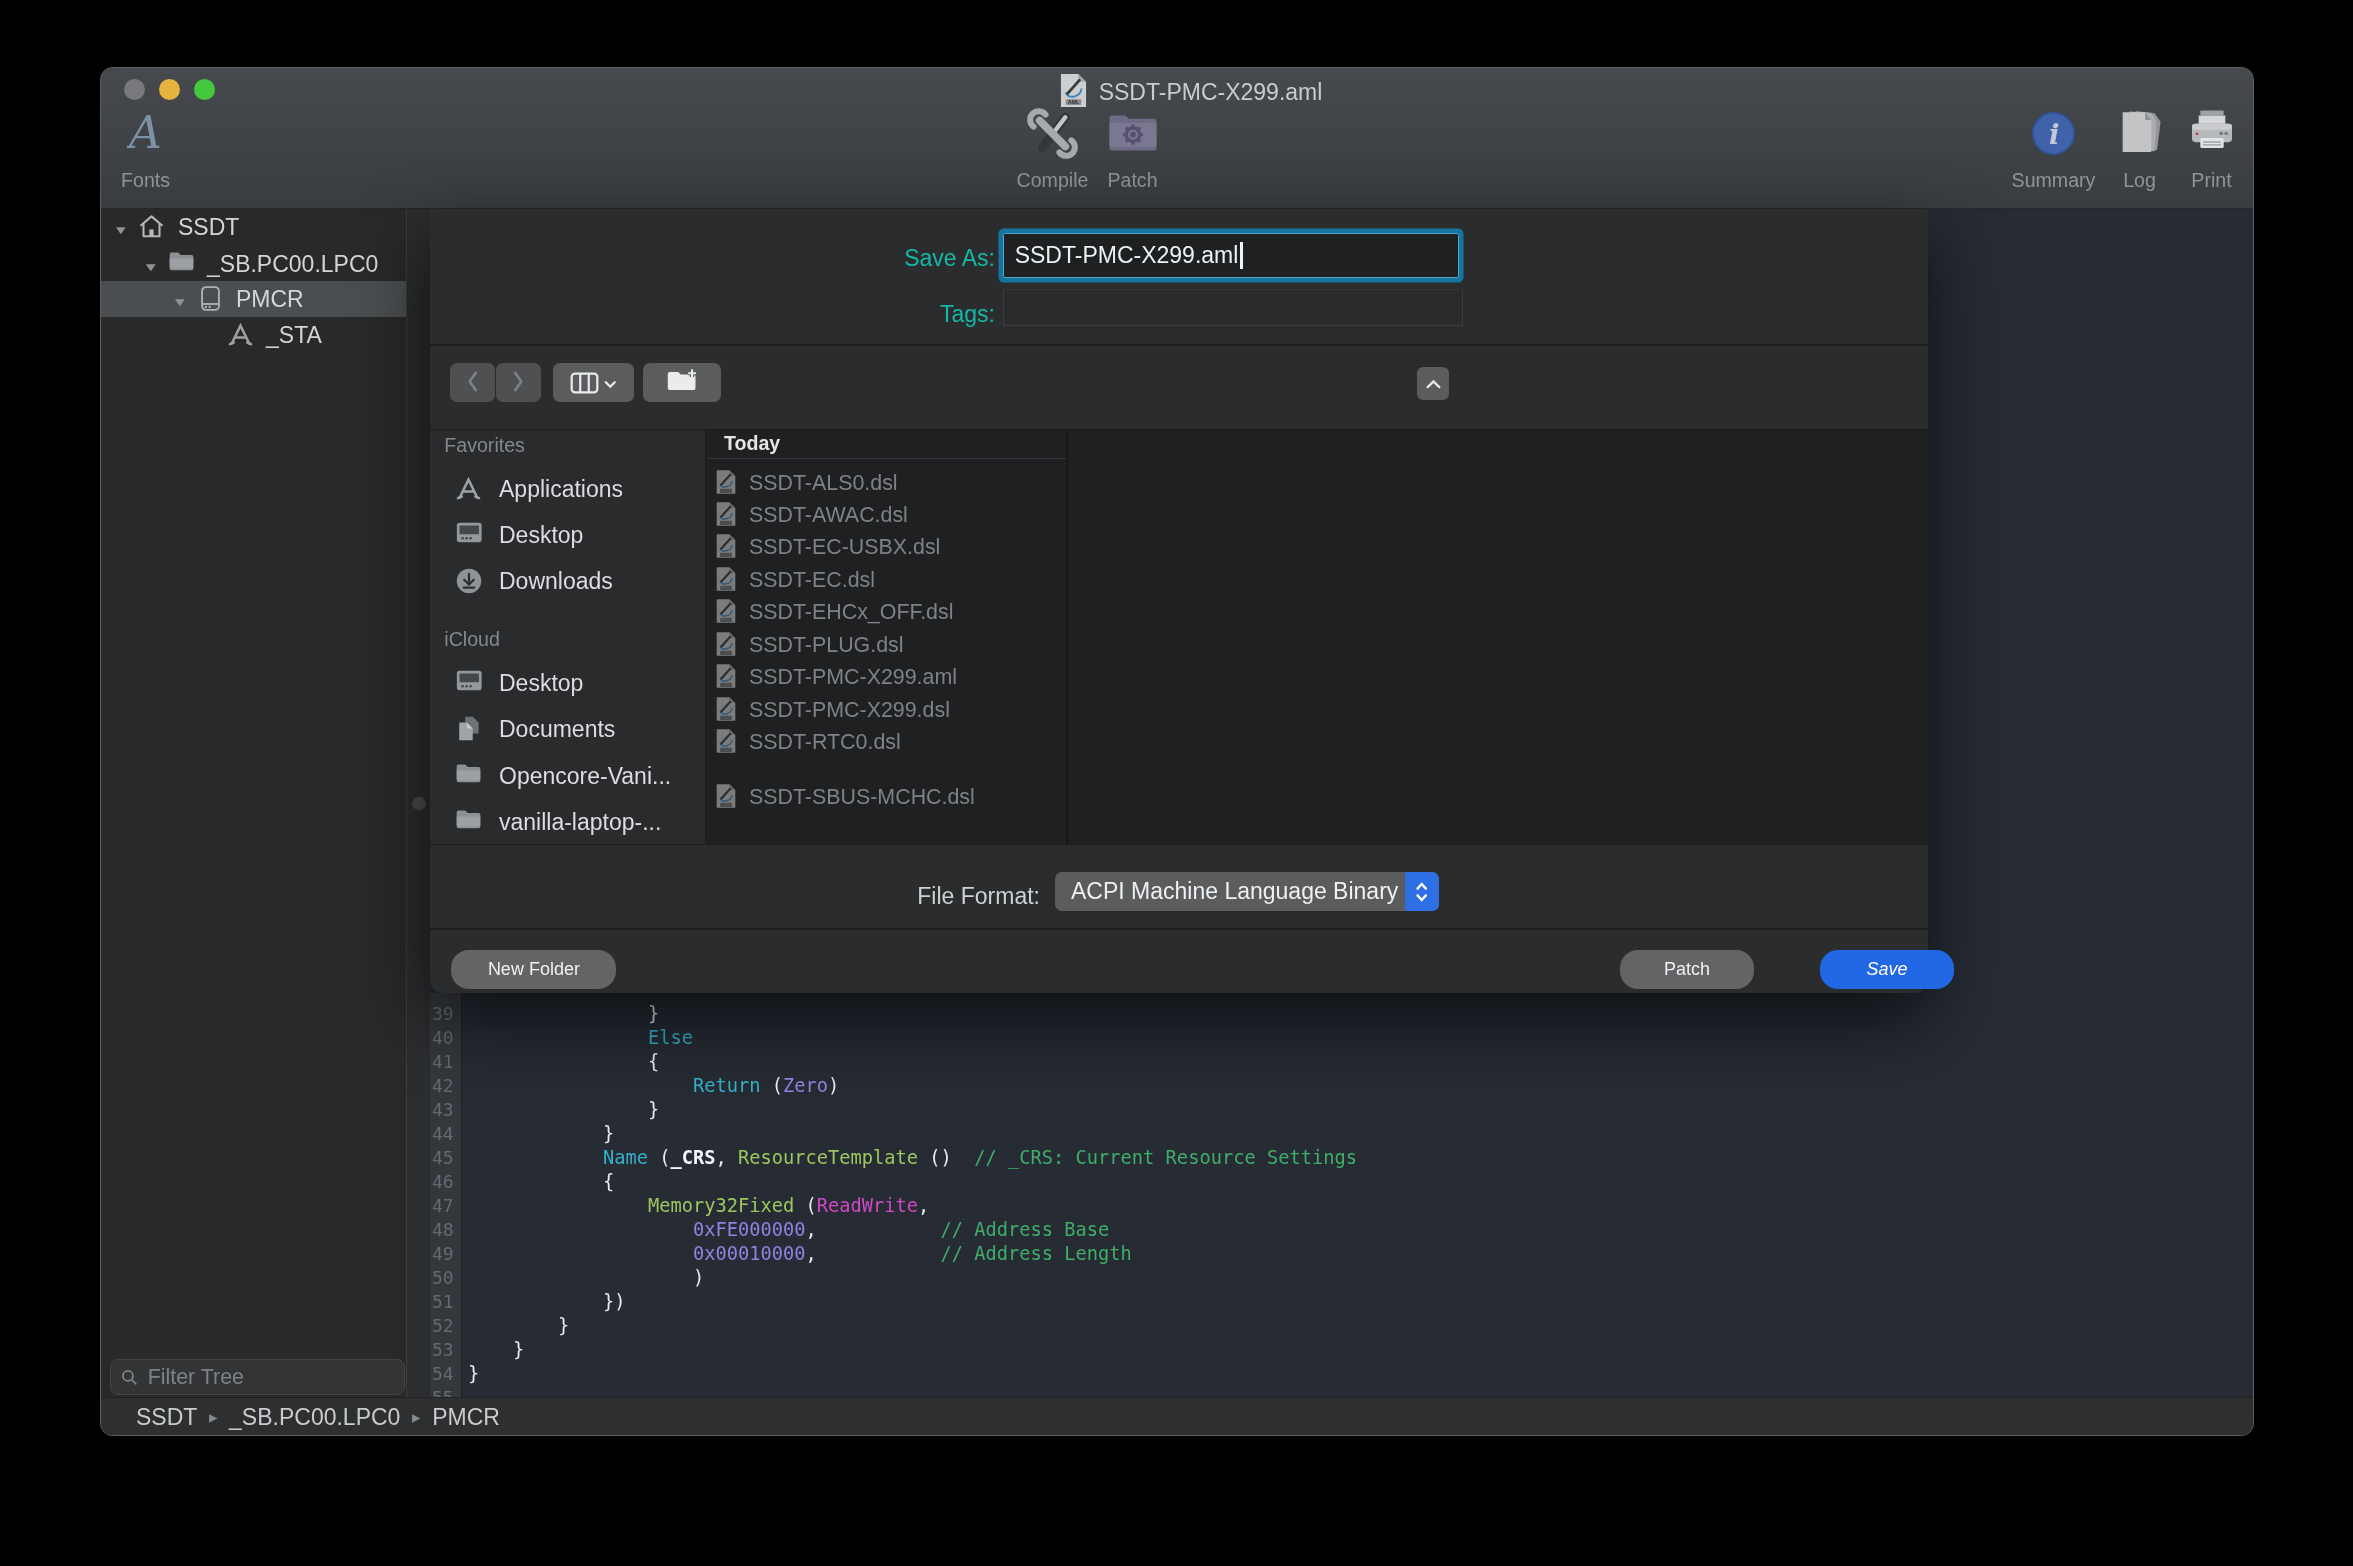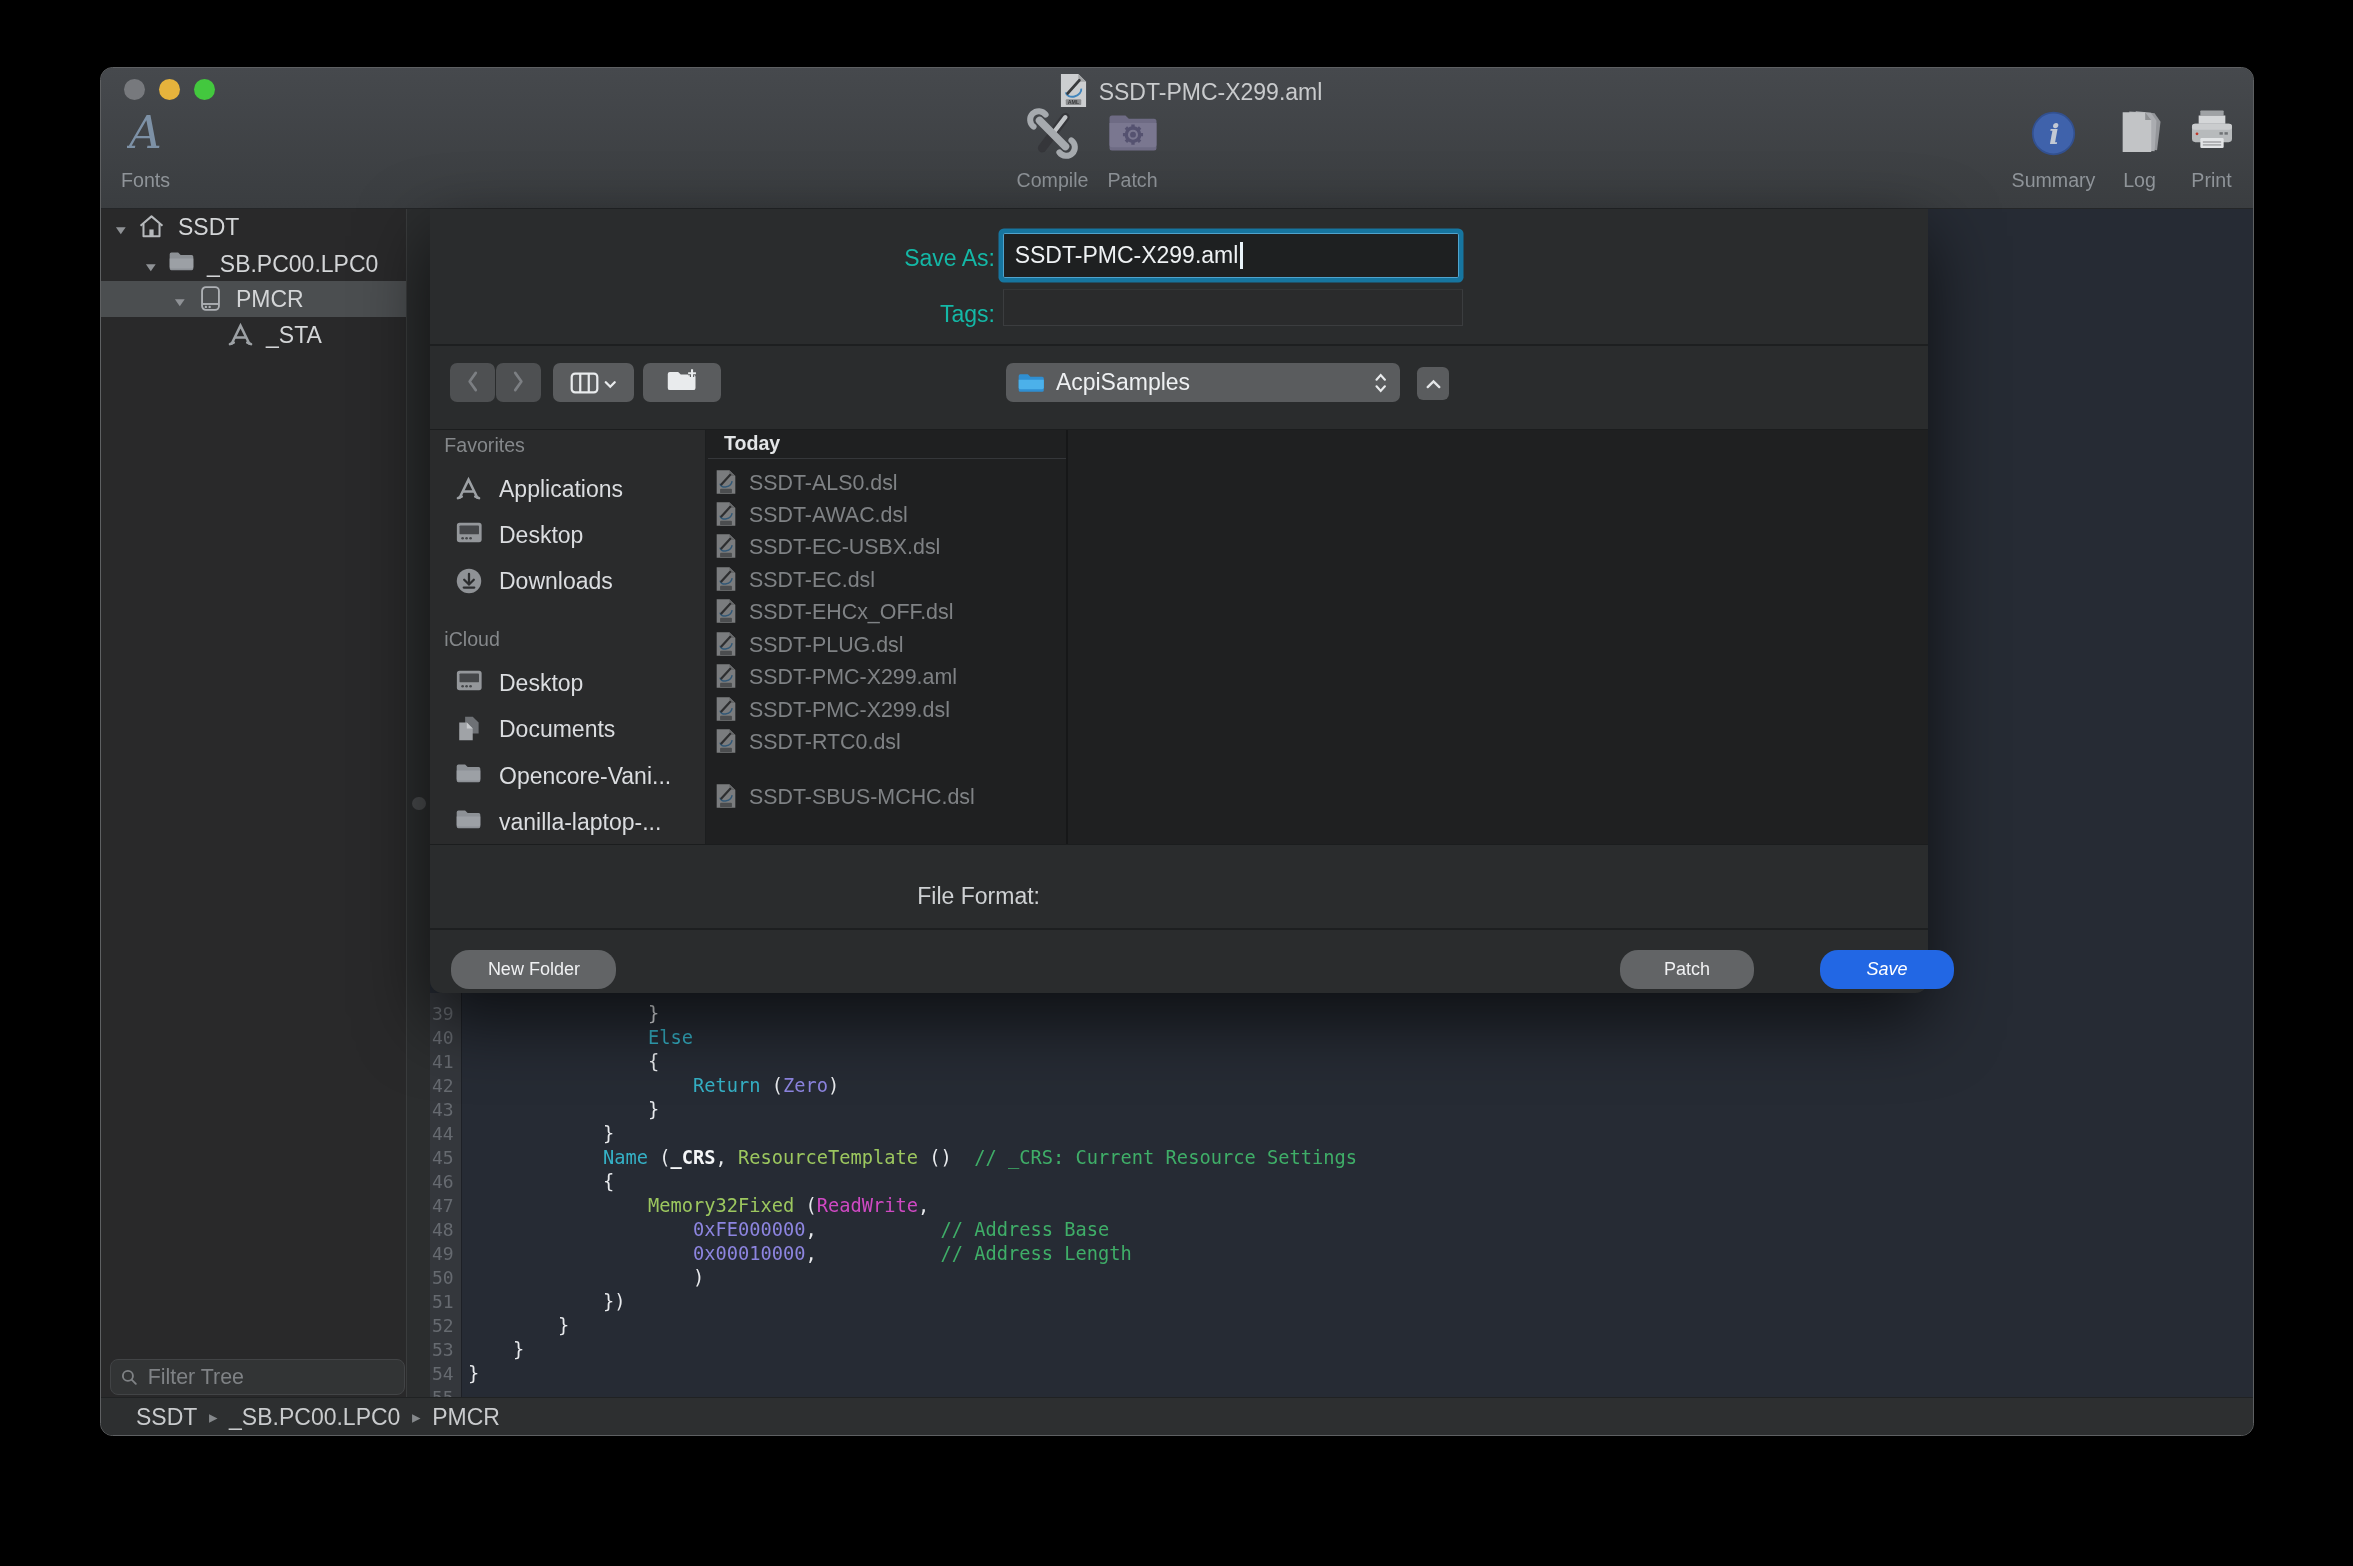--- a/index.html
+++ b/index.html
@@ -324,37 +324,20 @@
             <path d="M2 7 a2.5 2.5 0 0 1 2.5-2.5 h9.5 l3 3 h14.5 A2.5 2.5 0 0 1 34 10 v13 a2.5 2.5 0 0 1-2.5 2.5 h-27 A2.5 2.5 0 0 1 2 23 Z" fill="#e9ebed"></path>
             <g stroke="#5a5c5e" stroke-width="5">
               <path d="M30 1.5 v9 M25.5 6 h9"></path>
             </g>
             <g stroke="#e9ebed" stroke-width="2.4">
               <path d="M30 1.5 v9 M25.5 6 h9"></path>
             </g>
           </svg></span>
       </div>
 
-    <div class="popup">
-      <span style="display:flex;margin-left:10.7px;">
-          <svg viewBox="0 0 34 26" width="28.5" height="22">
-            <path d="M2 4.5 a2 2 0 0 1 2-2 h9 l3 3 h14 a2 2 0 0 1 2 2 v14 a2 2 0 0 1-2 2 H4 a2 2 0 0 1-2-2 Z" fill="#2f8fd2"></path>
-            <path d="M2 9 h30 v9.5 a2 2 0 0 1-2 2 H4 a2 2 0 0 1-2-2 Z" fill="#4cb1ea"></path>
-          </svg>
-        </span>
-      <span class="ptext">AcpiSamples</span>
-      <span class="pud">
-          <svg viewBox="0 0 16 26" width="13.4" height="22">
-            <g fill="none" stroke="#e9ebed" stroke-width="2.6" stroke-linecap="round">
-              <path d="M3 9 L8 3.5 L13 9"></path>
-              <path d="M3 17 L8 22.5 L13 17"></path>
-            </g>
-          </svg>
-        </span>
-    </div>
     <div class="upbtn">
       <span style="display:flex;">
           <svg viewBox="0 0 20 14" width="17" height="11.6">
             <path d="M3 11 L10 4 L17 11" fill="none" stroke="#e4e6e8" stroke-width="2.8" stroke-linecap="round"></path>
           </svg>
         </span>
       </div>
 
     <div class="browser">
       <div class="fav-col" id="fav">
@@ -529,20 +512,33 @@
                   <rect x="6" y="23" width="14" height="5" rx="1" fill="#6f7275"></rect>
                 </svg></div>
               <div class="file-lb">SSDT-SBUS-MCHC.dsl</div>
             </div>
           </div>
       </div>
       <div class="vdiv"></div>
     </div>
 
     <span class="lbl" style="left:401px;width:209px;top:674px;color:#ced1d3;">File Format:</span>
+    <div class="fmt-popup">
+      <span class="ptext">ACPI Machine Language Binary</span>
+      <span class="fmt-cap">
+          <span style="display:flex;">
+            <svg viewBox="0 0 16 26" width="13.4" height="22">
+              <g fill="none" stroke="#ffffff" stroke-width="2.8" stroke-linecap="round">
+                <path d="M3 9 L8 3.5 L13 9"></path>
+                <path d="M3 17 L8 22.5 L13 17"></path>
+              </g>
+            </svg>
+          </span>
+        </span>
+    </div>
     <div class="hdiv" style="top:719px;"></div>
 
     <div class="btn" style="left:21.4px;width:165px;">New Folder</div>
     <div class="btn" style="left:1190px;width:134px;">Patch</div>
     <div class="btn primary" style="left:1390px;width:134px;font-style:italic;">Save</div>
   </div>
 
   <div class="statusbar">
     <div id="crumbs">
         <span class="crumb">SSDT</span>

